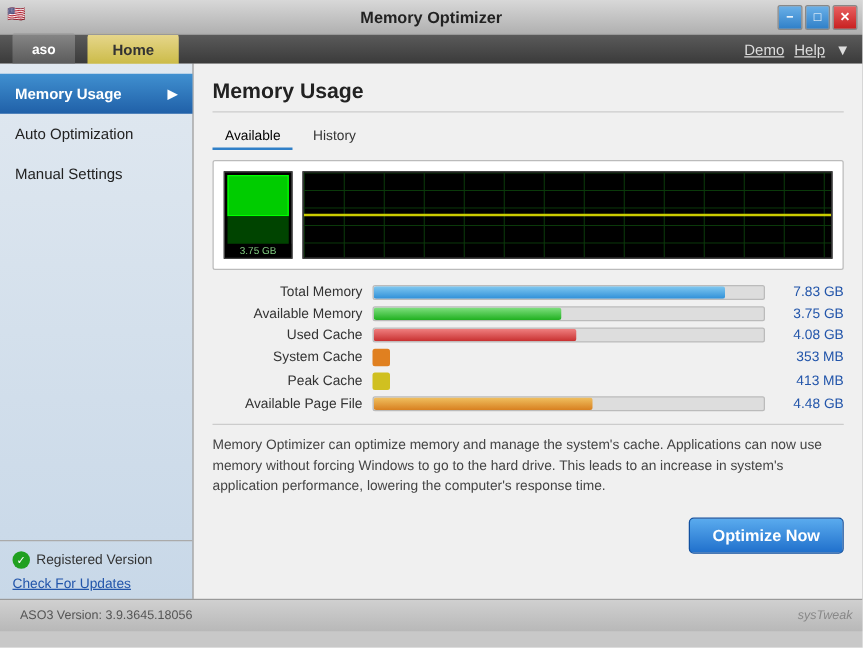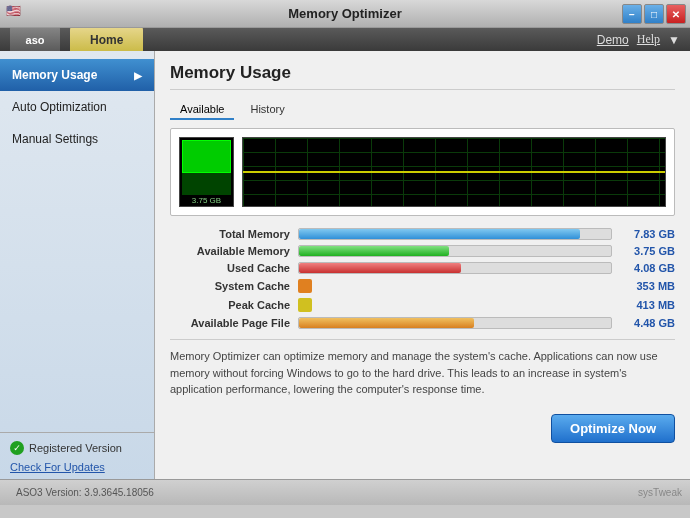--- a/index.html
+++ b/index.html
@@ -262,21 +262,20 @@
       left: 0;
       width: 100%;
       height: 2px;
       background: #cccc00;
       transform: translateY(-50%);
     }
 
     
     .stats-area {
       margin-bottom: 10px;
-      font-weight: bold;
     }
     .stat-row {
       display: flex;
       align-items: center;
       margin-bottom: 5px;
       gap: 8px;
     }
     .stat-label {
       width: 120px;
       text-align: right;
@@ -367,21 +366,21 @@
     <div class="win-btn win-btn-max">□</div>
     <div class="win-btn win-btn-close">✕</div>
   </div>
 </div>
 
 <div class="nav-bar">
   <div class="nav-logo">aso</div>
   <div class="nav-tab">Home</div>
   <div class="nav-right">
     <a>Demo</a>
-    <span style="cursor:pointer;color:#ddd;text-decoration:underline;font-family:Liberation Serif, serif;">Help</span>
+    <span style="cursor:pointer;color:#ddd;text-decoration:underline;">Help</span>
     <span style="color:#ddd;cursor:pointer;">▼</span>
   </div>
 </div>
 
 <div class="main-layout">
 
   <div class="sidebar">
     <div class="sidebar-item active">
       <span>Memory Usage</span>
       <span class="arrow">▶</span>
@@ -479,14 +478,14 @@
 
     <div class="optimize-bar">
       <button class="optimize-btn">Optimize Now</button>
     </div>
 
   </div>
 </div>
 
 <div class="status-bar">
   <span style="flex:1;padding-left:8px;">ASO3 Version: 3.9.3645.18056</span>
-  <span style="color:#888;">sysTweak</span>
+  <span style="color:#888;font-style:italic;">sysTweak</span>
 </div>
 
 </body></html>

